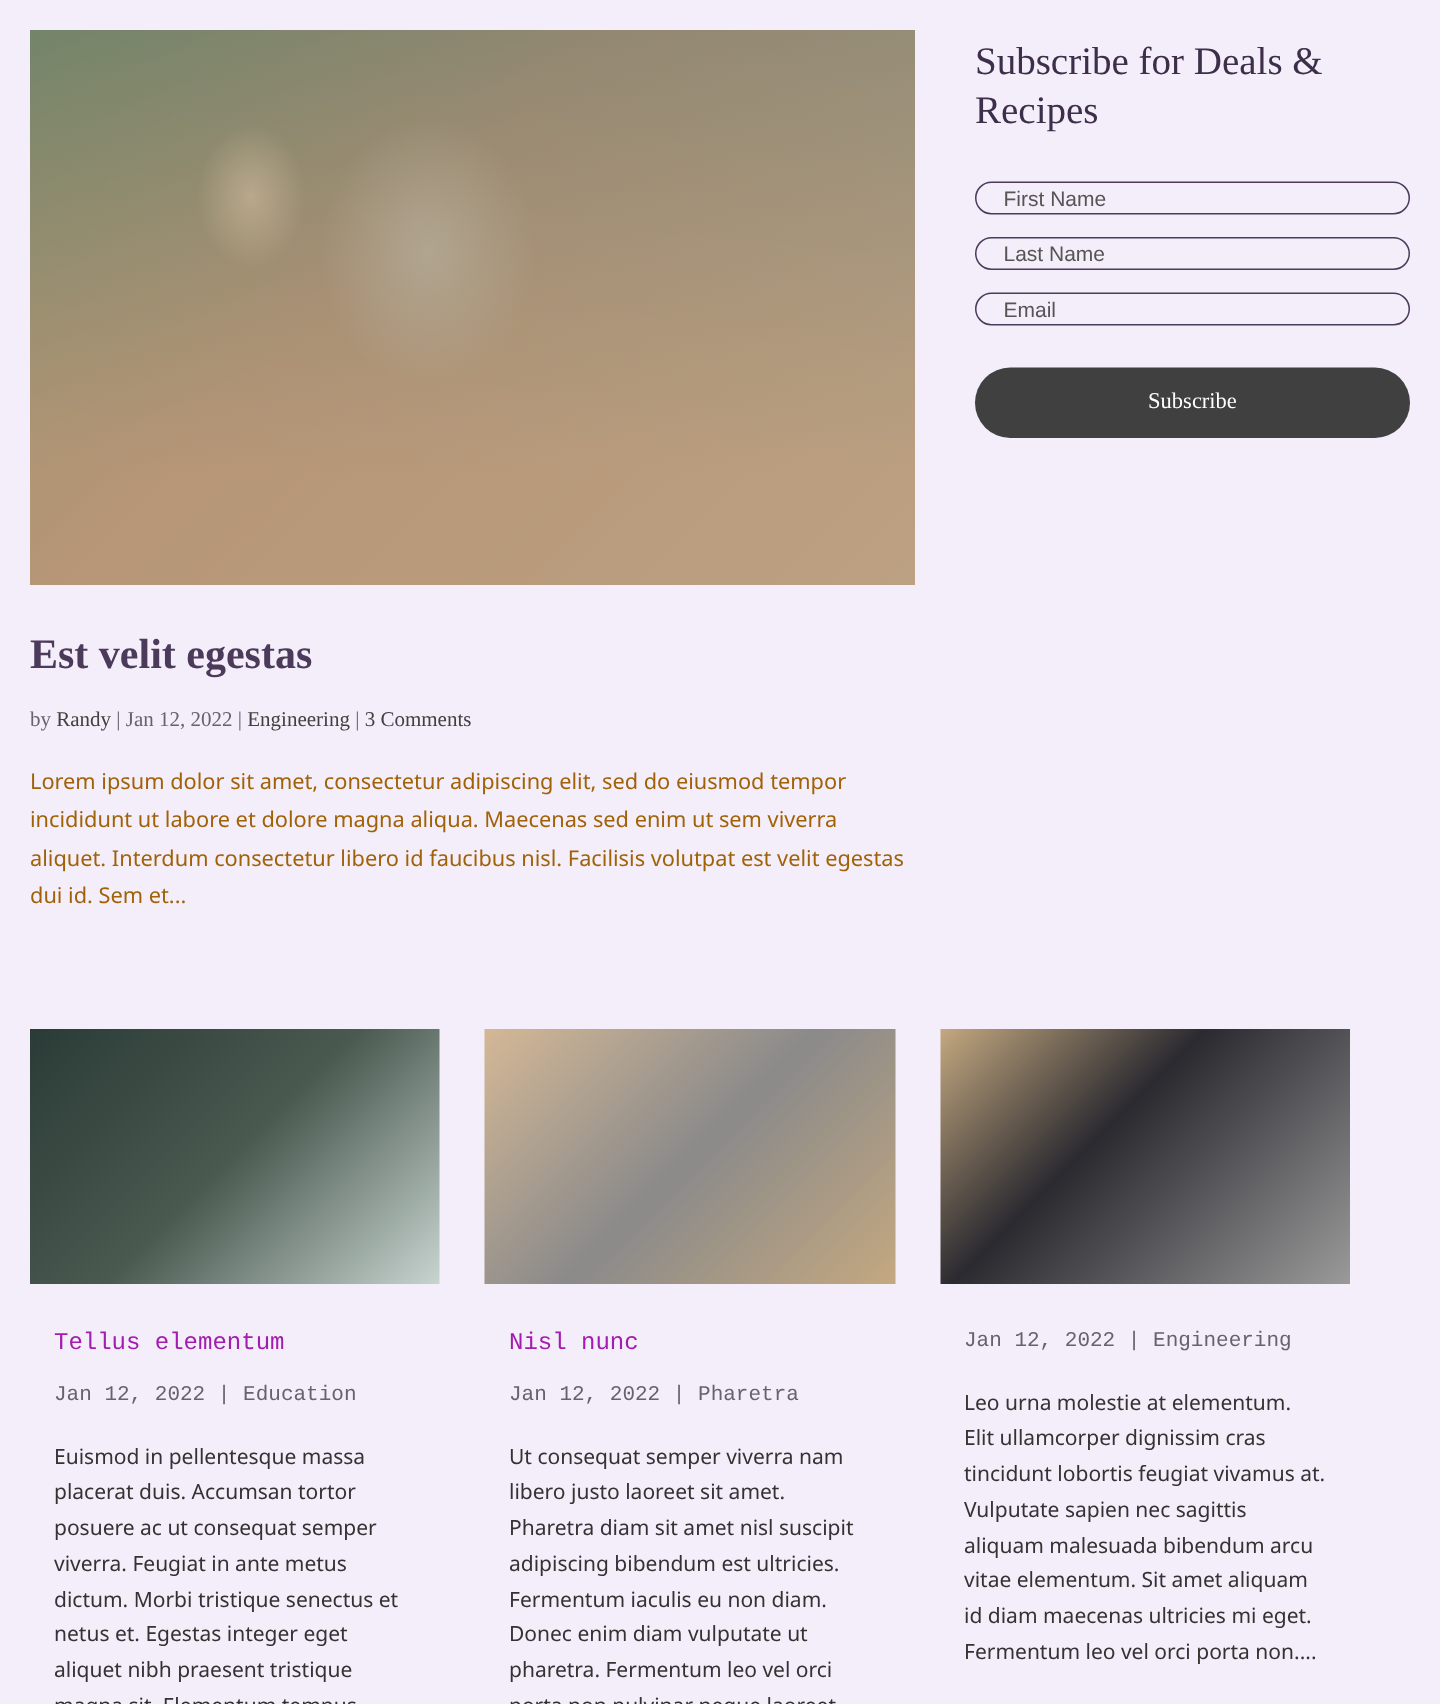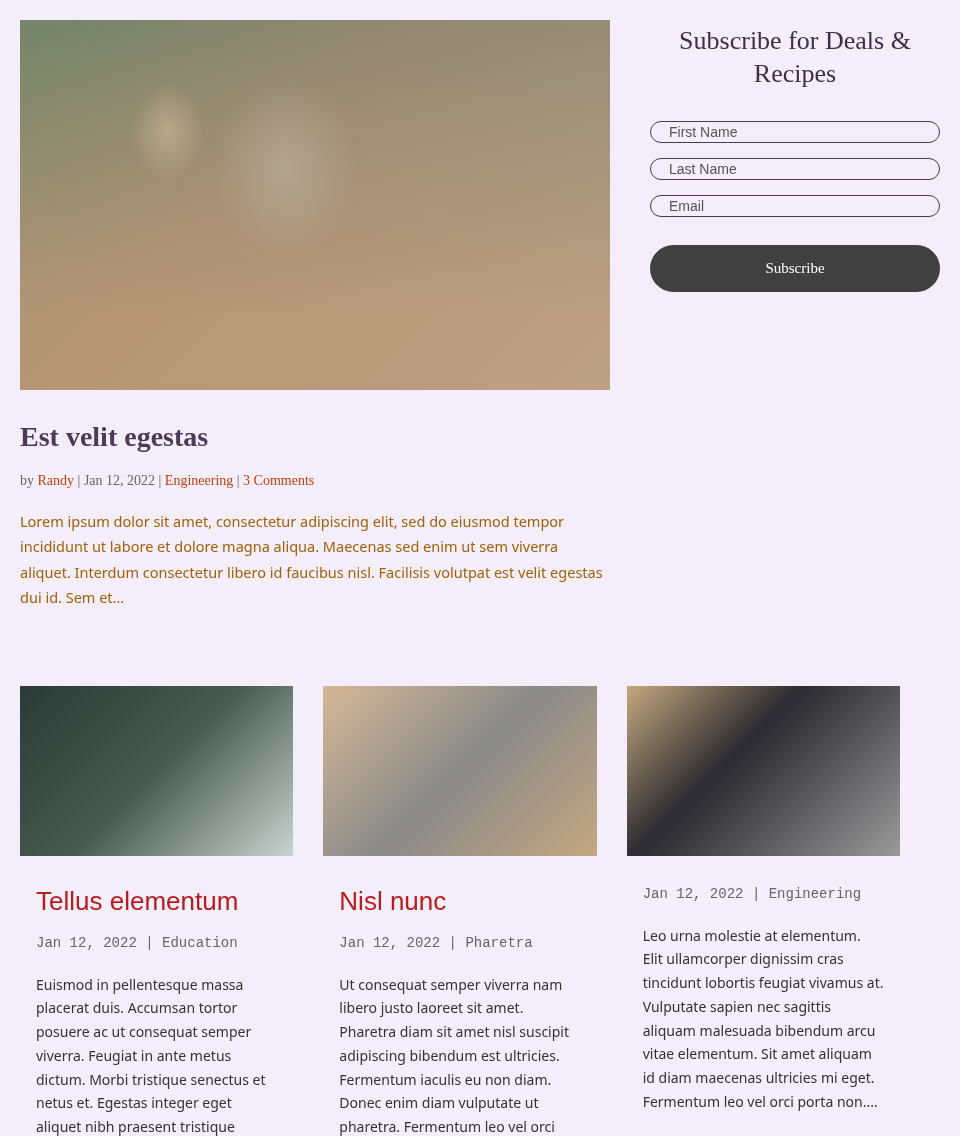--- a/index.html
+++ b/index.html
@@ -7,34 +7,34 @@
 .container{display:flex;gap:40px;padding:20px}
 .main{flex:1;min-width:0}
 .sidebar{width:290px;padding-top:5px}
 .featured-img{width:100%;height:370px;background:linear-gradient(135deg,#8a9b7c 0%,#b8a089 40%,#c4b5a0 100%);display:block;position:relative;overflow:hidden}
 .featured-img::before{content:'';position:absolute;inset:0;background:
  radial-gradient(ellipse 120px 150px at 45% 40%,rgba(180,170,150,.8),transparent 60%),
  radial-gradient(ellipse 60px 80px at 25% 30%,rgba(200,180,150,.7),transparent 60%),
  linear-gradient(to bottom,rgba(60,80,60,.3) 0%,rgba(180,140,100,.5) 80%)}
 h2.featured-title{font-family:Georgia,serif;font-size:28px;color:#4b3a5a;font-weight:bold;margin:31px 0 20px}
 .meta{font-family:Georgia,serif;font-size:14px;color:#6b6072;margin-bottom:20px}
-.meta a{color:#c2410c;text-decoration:none}
+.meta a{color:#404040;text-decoration:none}
 .excerpt{font-size:14.5px;line-height:1.75;color:#a16207;margin-bottom:45px}
 .grid{display:flex;gap:30px;margin-top:10px;width:920px}
 .card{flex:1;min-width:0}
 .card-img{width:100%;height:170px;display:block}
 .card-img.i1{background:linear-gradient(135deg,#2a3a36 0%,#4a5a50 50%,#c8d4d0 100%)}
 .card-img.i2{background:linear-gradient(135deg,#d4b896 0%,#8a8a8a 50%,#c4a880 100%)}
 .card-img.i3{background:linear-gradient(135deg,#c4a880 0%,#2a2a30 40%,#9a9a9a 100%)}
 .card-body{padding:30px 16px 0}
-h3.card-title{font-family:Liberation Sans, sans-serif;font-size:26px;color:#b91c1c;font-weight:normal;margin-bottom:18px}
+h3.card-title{font-family:Liberation Mono, monospace;font-size:16px;color:#a21caf;font-weight:normal;margin-bottom:18px}
 .card-meta{font-family:Liberation Mono, monospace;font-size:14px;color:#6b6072;margin-bottom:22px}
 .card-meta a{color:#6b6072;text-decoration:none}
 .card-excerpt{font-size:14px;line-height:1.7;color:#333}
-.subscribe-title{font-family:Georgia,serif;font-size:26px;color:#3d2f4a;text-align:center;font-weight:normal;line-height:1.25;margin-bottom:30px}
+.subscribe-title{font-family:Georgia,serif;font-size:26px;color:#3d2f4a;text-align:left;font-weight:normal;line-height:1.25;margin-bottom:30px}
 .field{width:100%;border:1.5px solid #4b3a5a;border-radius:26px;padding:2px 18px;font-size:14px;margin-bottom:14px;background:transparent;color:#333}
 .field::placeholder{color:#555}
 .subscribe-btn{width:100%;background:#404040;color:#fff;border:none;border-radius:26px;padding:15px;font-family:Georgia,serif;font-size:15px;margin-top:14px;cursor:pointer}
 </style>
 </head>
 <body>
 
 <div class="container">
   <div class="main">
     <a href="#" class="featured-img"></a>

